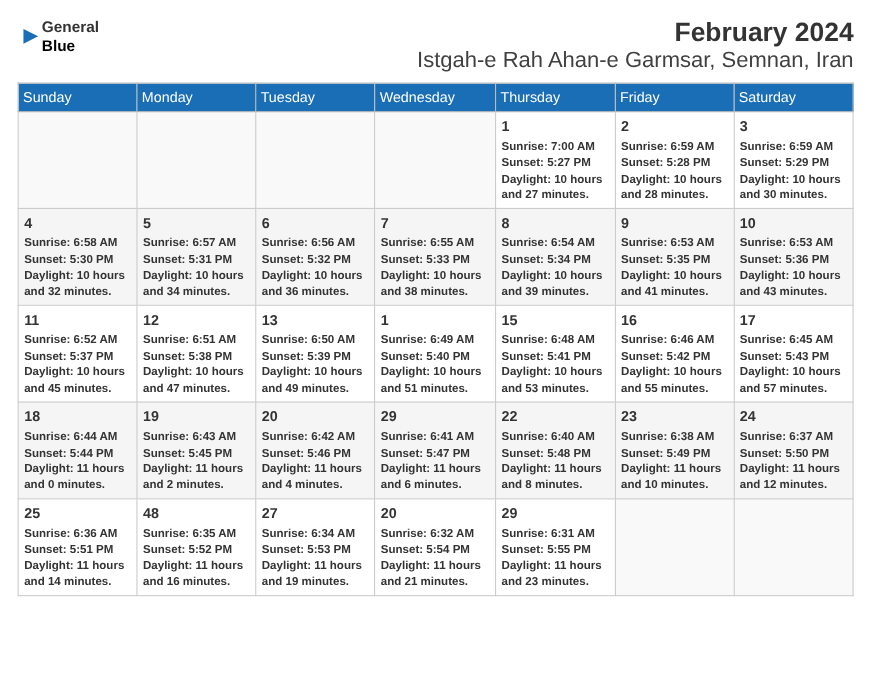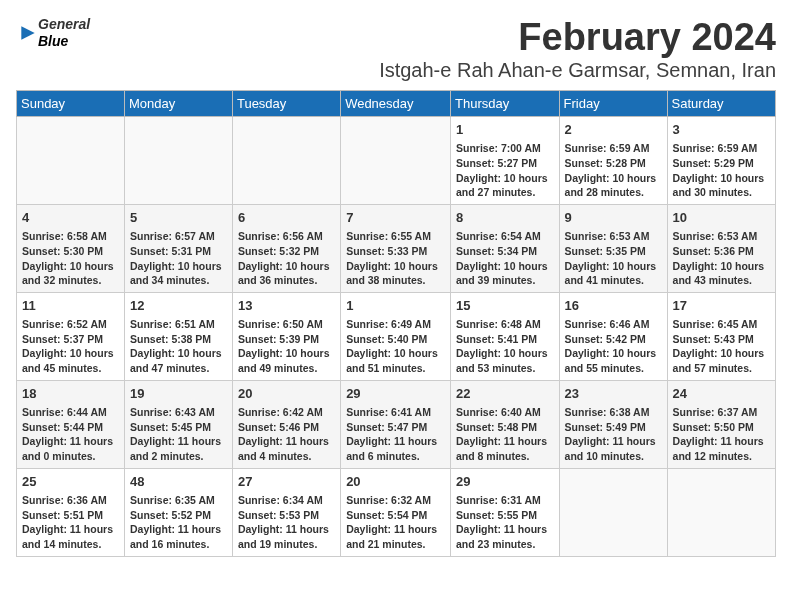--- a/index.html
+++ b/index.html
@@ -12,39 +12,38 @@
     }
     .header-logo {
       display: flex;
       align-items: flex-start;
       justify-content: space-between;
       margin-bottom: 4px;
     }
     .logo-area {
       display: flex;
       align-items: center;
-      font-style: italic;
     }
     .logo-text {
       font-size: 14px;
       font-weight: bold;
       color: #333;
       line-height: 1.2;
     }
     .logo-blue { color: #000000; }
     .logo-arrow {
       width: 20px;
       height: 20px;
       margin-left: 2px;
     }
     .title-area {
       text-align: right;
     }
     .main-title {
-      font-size: 38px;
+      font-size: 24px;
       font-weight: bold;
       color: #333;
     }
     .subtitle {
       font-size: 20px;
       color: #404040;
     }
     .calendar {
       width: 100%;
       border-collapse: collapse;

